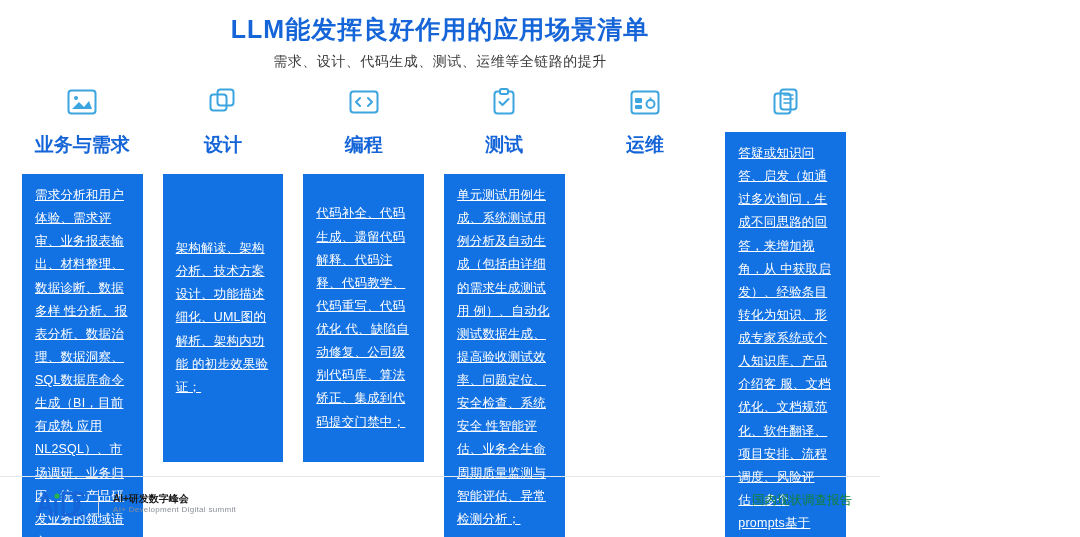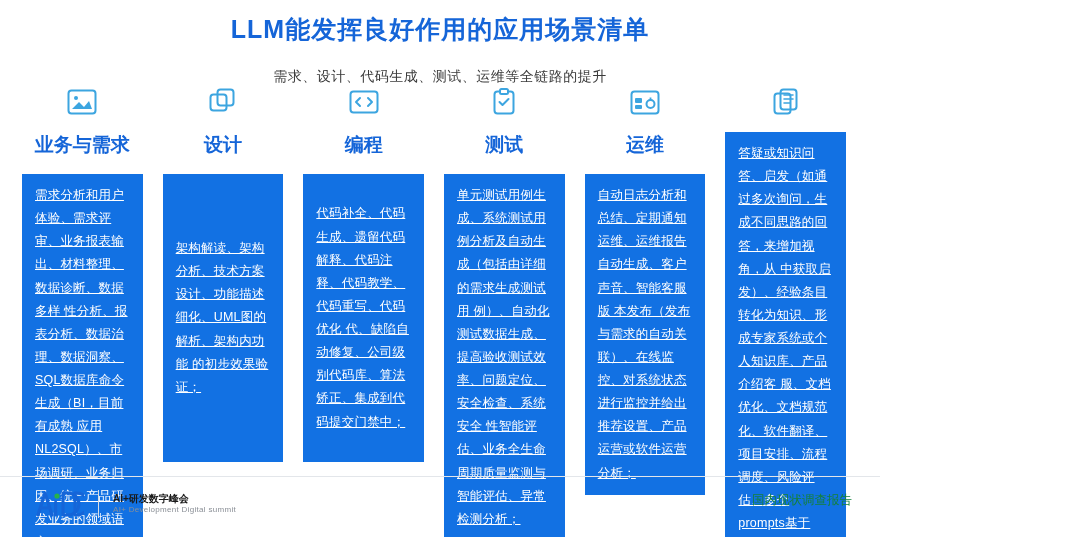--- a/index.html
+++ b/index.html
@@ -26,21 +26,21 @@
     font-size: 25px;
     font-weight: bold;
     letter-spacing: 1px;
     padding-top: 14px;
     line-height: 1.2;
   }
   .subtitle {
     text-align: center;
     color: #3a3a3a;
     font-size: 14px;
-    margin-top: 24px;
+    margin-top: 9px;
     letter-spacing: 0.5px;
   }
   .columns {
     display: flex;
     position: absolute;
     top: 86px;
     left: 22px;
     right: 34px;
     gap: 20px;
   }
@@ -216,23 +216,20 @@
       <div class="icon-wrap">
         <svg width="30" height="27" viewBox="0 0 30 27">
           <rect x="1.5" y="2.5" width="27" height="22" rx="3" fill="none" stroke="#3ca5e0" stroke-width="2"></rect>
           <rect x="5" y="9" width="7" height="5" rx="1" fill="#3ca5e0"></rect>
           <rect x="5" y="16" width="7" height="4" rx="1" fill="#3ca5e0"></rect>
           <circle cx="20.5" cy="15" r="4" fill="none" stroke="#3ca5e0" stroke-width="2"></circle>
           <rect x="19.6" y="8.5" width="1.8" height="3" fill="#3ca5e0"></rect>
         </svg>
       </div>
       <div class="col-title">运维</div>
-      <div class="card">
-        <div class="card-inner">自动日志分析和总结、定期通知运维、运维报告自动生成、客户声音、智能客服版 本发布（发布与需求的自动关联）、在线监控、对系统状态进行监控并给出推荐设置、产品运营或软件运营分析；</div>
-      </div>
     </div>
 
     <div class="col">
       <div class="icon-wrap">
         <svg width="26" height="28" viewBox="0 0 26 28">
           <rect x="1.5" y="5.5" width="16" height="20" rx="3" fill="none" stroke="#3ca5e0" stroke-width="2"></rect>
           <rect x="7.5" y="1.5" width="16" height="20" rx="3" fill="none" stroke="#3ca5e0" stroke-width="2"></rect>
           <path d="M11 7 H20 M11 11 H20 M11 15 H17" stroke="#3ca5e0" stroke-width="1.6" stroke-linecap="round"></path>
         </svg>
       </div>

